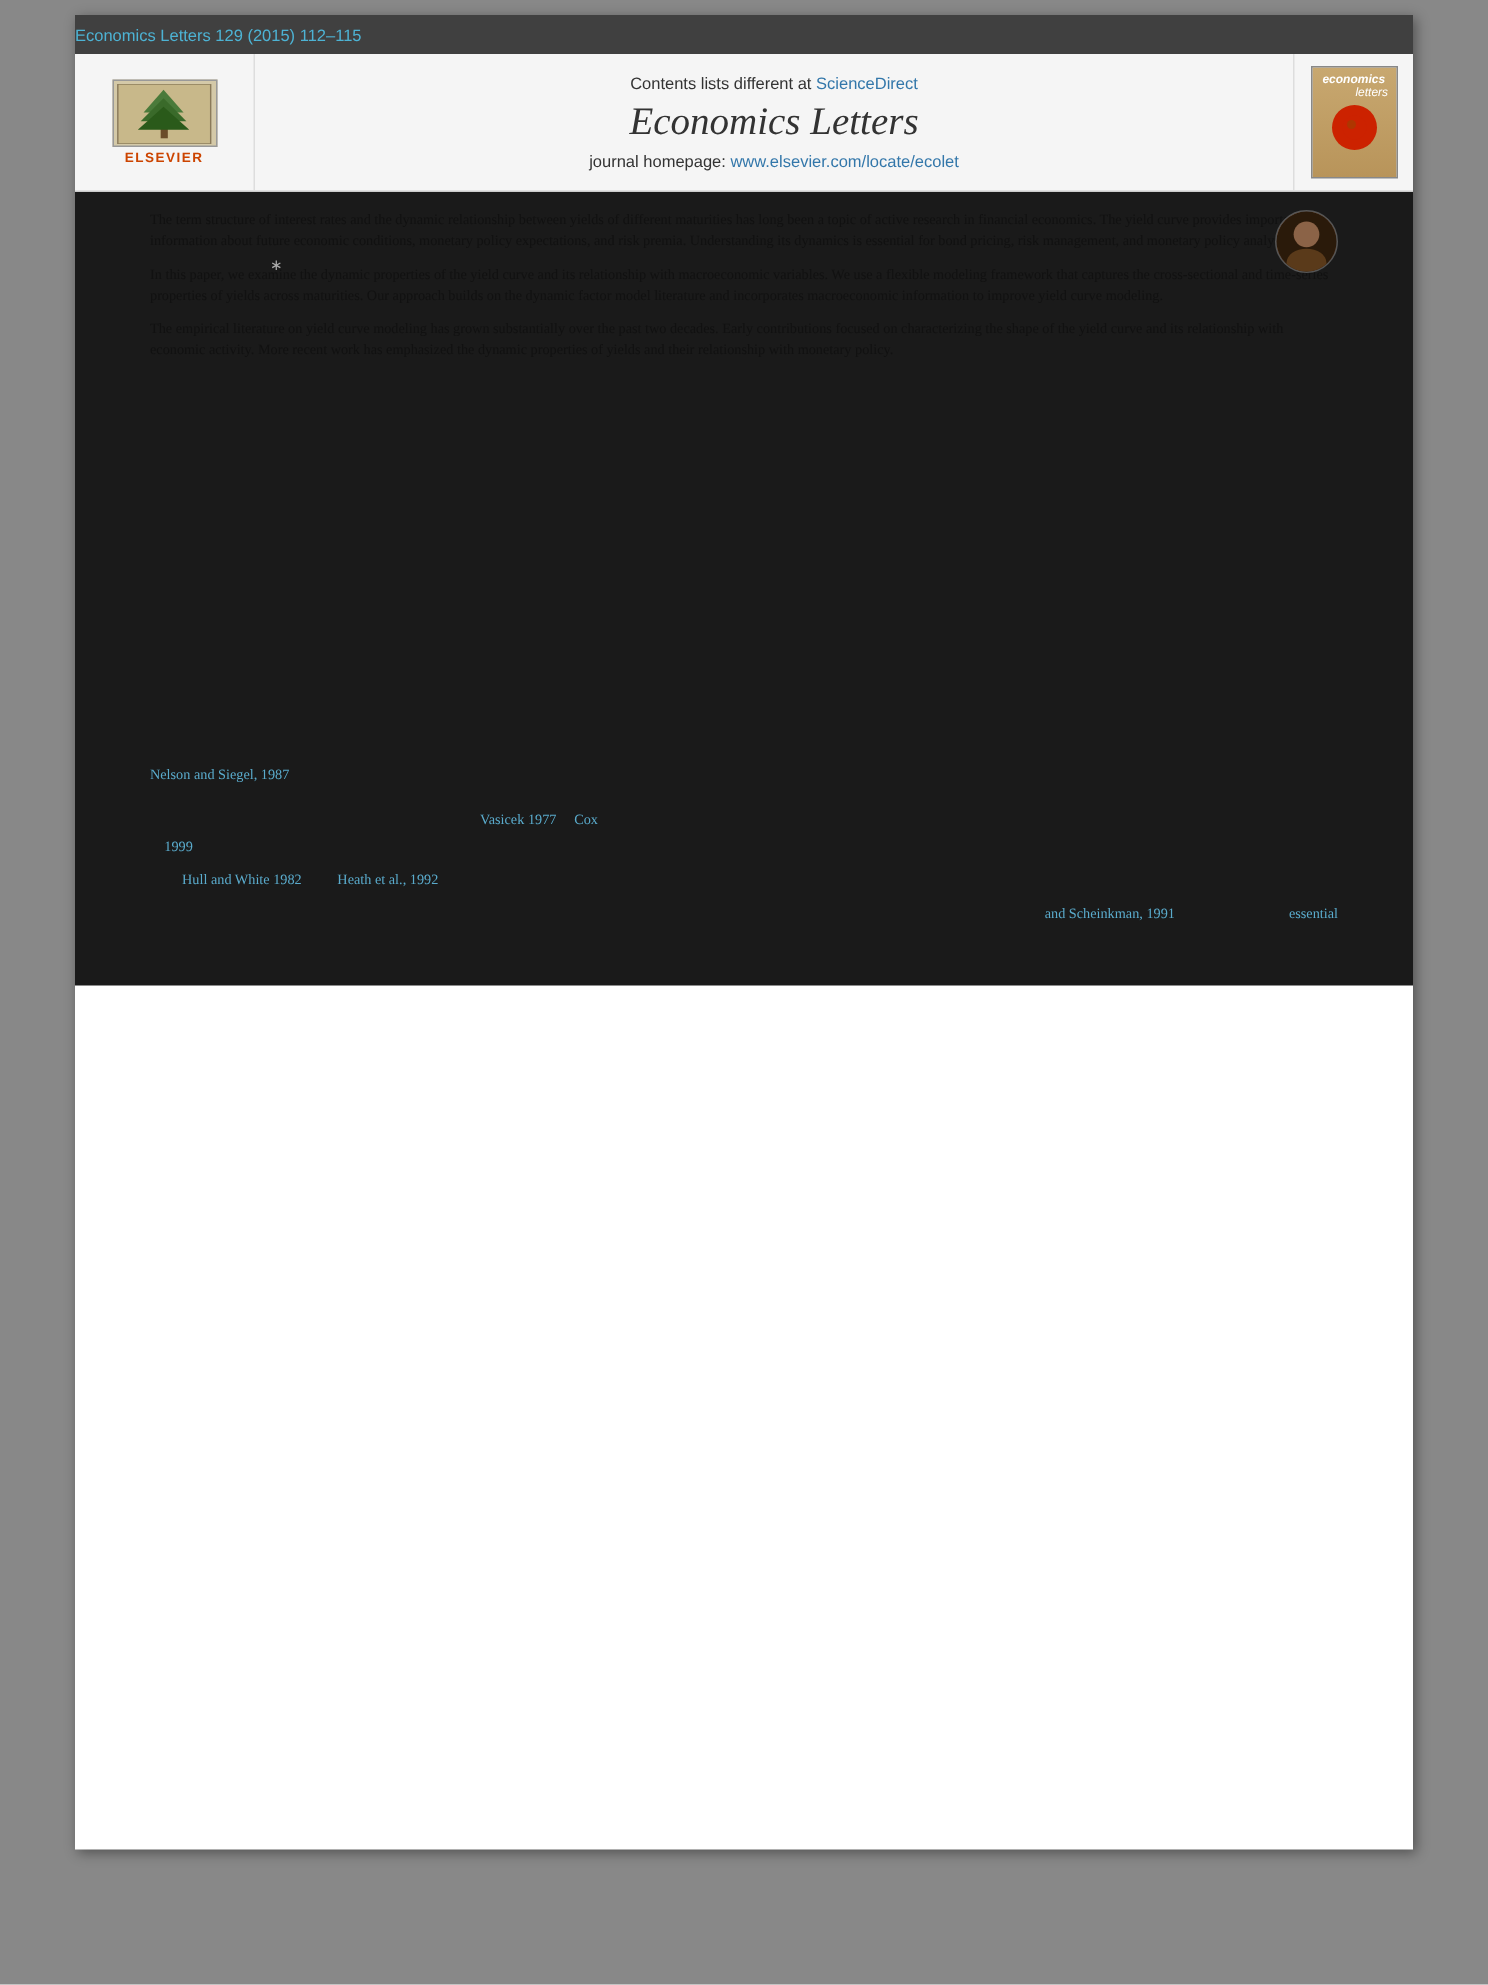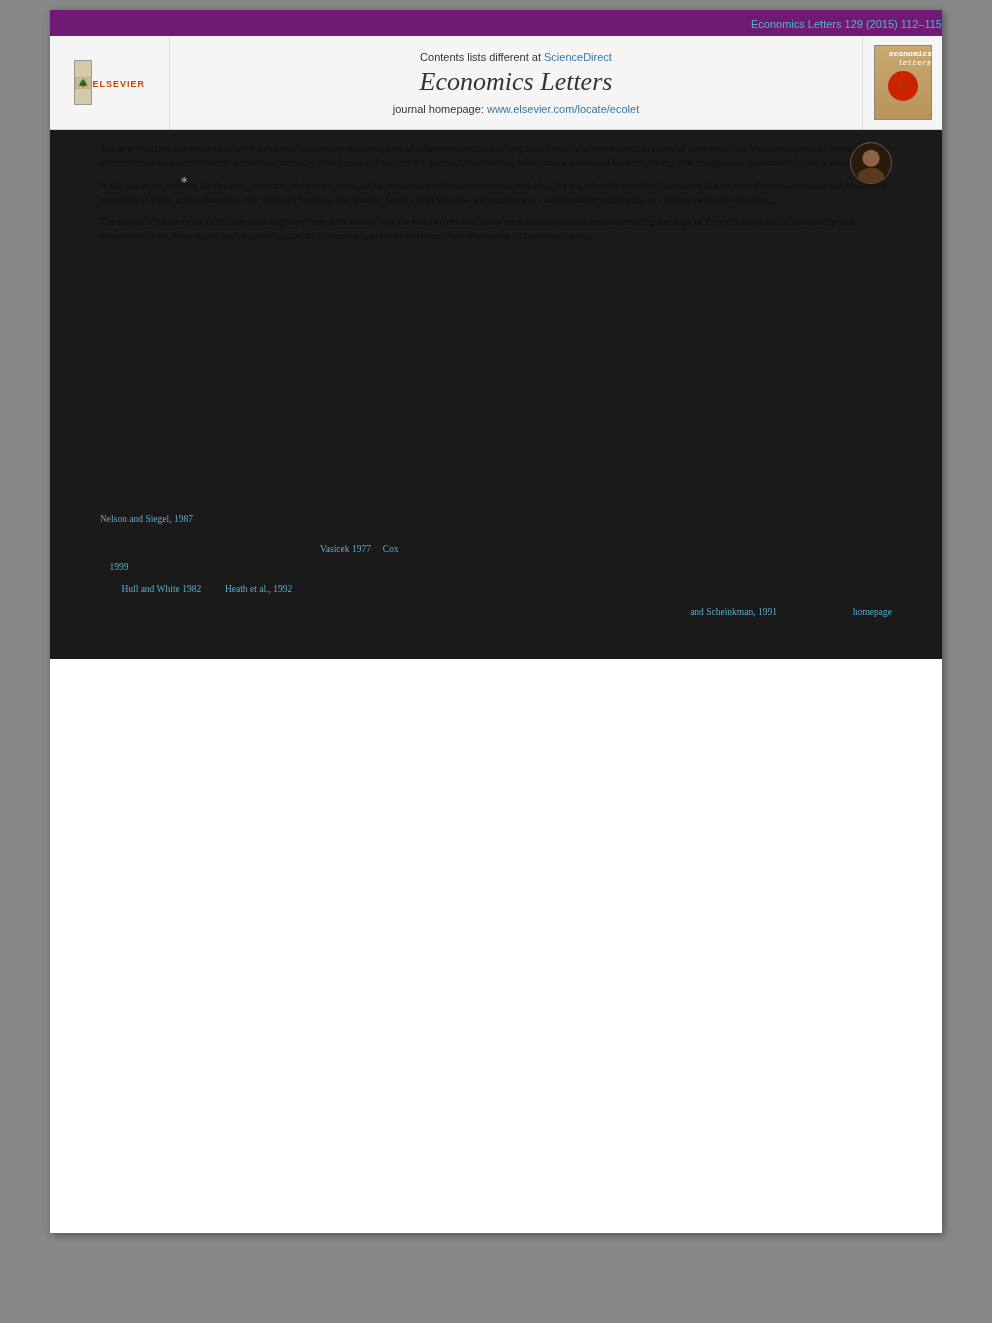--- a/index.html
+++ b/index.html
@@ -14,44 +14,44 @@
     }
     .page {
       width: 892px;
       min-height: 1223px;
       background: #fff;
       position: relative;
       padding: 0;
       box-shadow: 2px 2px 8px rgba(0,0,0,0.4);
     }
     .top-bar {
-      background: #701a75;
-      text-align: right;
+      background: #404040;
+      text-align: left;
       padding: 4px 0;
     }
     .top-bar a, .top-bar span {
       color: #4db3d4;
       font-size: 11px;
       text-decoration: none;
       font-family: Arial, sans-serif;
     }
     .header-section {
       display: flex;
       align-items: stretch;
       border-bottom: 1px solid #ccc;
       background: #f5f5f5;
       min-height: 90px;
     }
     .header-left {
       width: 120px;
       display: flex;
-      flex-direction: row;
-      align-items: center;
-      justify-content: center;
-      padding: 24px;
+      flex-direction: column;
+      align-items: center;
+      justify-content: center;
+      padding: 5px;
       border-right: 1px solid #ddd;
     }
     .tree-img {
       width: 70px;
       height: 45px;
       background: #d4c9a8;
       border: 1px solid #999;
       display: flex;
       align-items: center;
       justify-content: center;
@@ -123,28 +123,27 @@
       flex-direction: column;
       align-items: center;
       justify-content: flex-start;
       padding: 3px;
     }
     .cover-text-economics {
       font-size: 8px;
       color: #fff;
       font-style: italic;
       font-weight: bold;
-      font-family: Liberation Mono, monospace;
-      padding-left: 16px;
+      font-family: Liberation Sans, sans-serif;
     }
     .cover-text-letters {
       font-size: 8px;
       color: #fff;
       font-style: italic;
-      font-family: Liberation Mono, monospace;
+      font-family: Liberation Sans, sans-serif;
       padding-left: 24px;
     }
     .cover-red-box {
       width: 30px;
       height: 30px;
       background: #cc2200;
       margin-top: 4px;
       border-radius: 50%;
       display: flex;
       align-items: center;
@@ -297,21 +296,21 @@
           <a class="ref-link">Hull and White 1982</a>
           &nbsp;&nbsp;&nbsp;&nbsp;&nbsp;&nbsp;&nbsp;&nbsp;
           <a class="ref-link">Heath et al., 1992</a>
         </div>
 
         <div style="margin-bottom: 8px; display:flex; justify-content: space-between;">
           <span></span>
           <span>
             <a class="ref-link">and Scheinkman, 1991</a>
             &nbsp;&nbsp;&nbsp;&nbsp;&nbsp;&nbsp;&nbsp;&nbsp;&nbsp;&nbsp;&nbsp;&nbsp;&nbsp;&nbsp;&nbsp;&nbsp;&nbsp;&nbsp;&nbsp;&nbsp;&nbsp;&nbsp;&nbsp;&nbsp;&nbsp;&nbsp;&nbsp;&nbsp;&nbsp;&nbsp;
-            <a class="ref-link">homepage</a>
+            <a class="ref-link">essential</a>
           </span>
         </div>
 
         <div style="height: 20px;"></div>
       </div>
     </div>
   </div>
 
 
 </div>

